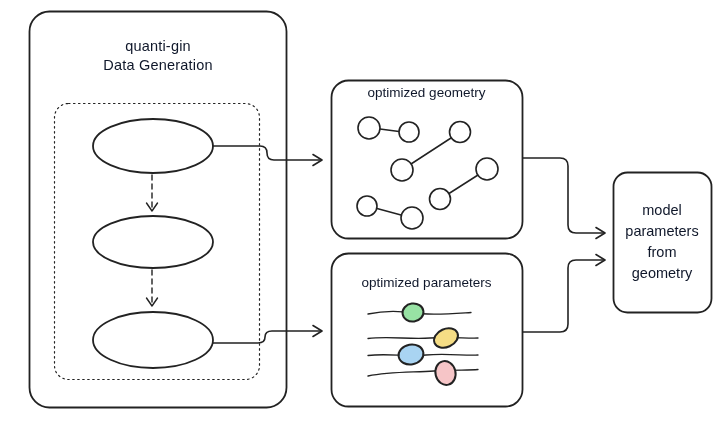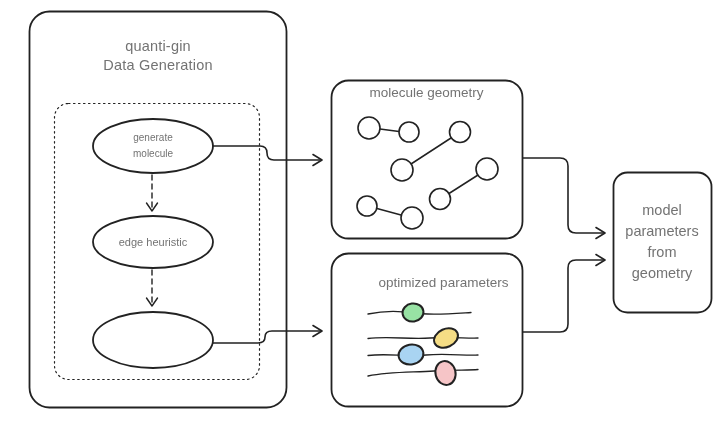--- a/index.html
+++ b/index.html
@@ -12,21 +12,21 @@
     color: #343434;
     overflow: hidden;
   }
   svg.layer {
     position: absolute;
     left: 0; top: 0;
     width: 723px; height: 444px;
   }
   .lbl {
     position: absolute;
-    color: #737373;
+    color: #0f172a;
     white-space: pre-line;
     text-align: center;
   }
   .panel-title {
     left: 29px; top: 37px; width: 258px;
     font-size: 14.5px; line-height: 19px; letter-spacing: 0.2px;
   }
   .step-label {
     display: flex; align-items: center; justify-content: center;
   }
@@ -42,21 +42,20 @@
     left: 93px; top: 312px; width: 120px; height: 56px;
     font-size: 11px;
   }
   .mol-title {
     left: 331px; top: 85px; width: 191px;
     font-size: 13.5px;
   }
   .par-title {
     left: 331px; top: 275px; width: 191px;
     font-size: 13.5px;
-    padding-left: 17px;
   }
   .out-label {
     left: 613px; top: 172px; width: 98px; height: 140px;
     display: flex; align-items: center; justify-content: center;
     font-size: 14.5px; line-height: 21px; text-align: center;
   }
 </style>
 </head>
 <body>
 
@@ -118,24 +117,21 @@
     <path d="M523 158 L560 158 Q568 158 568 166 L568 225 Q568 233 576 233 L604 233" stroke="#222222" stroke-width="1.6"></path>
     <path d="M596 227.5 L605 233 L596 238.5" stroke="#222222" stroke-width="1.6"></path>
 
     <path d="M523 332 L560 332 Q568 332 568 324 L568 268 Q568 260 576 260 L604 260" stroke="#222222" stroke-width="1.6"></path>
     <path d="M596 254.5 L605 260 L596 265.5" stroke="#222222" stroke-width="1.6"></path>
   </svg>
 
   <div class="lbl panel-title">quanti-gin
 Data Generation</div>
 
-  <div class="lbl step-label s1">generate
-molecule</div>
-  <div class="lbl step-label s2">edge heuristic</div>
 
-  <div class="lbl mol-title">molecule geometry</div>
+  <div class="lbl mol-title">optimized geometry</div>
   <div class="lbl par-title">optimized parameters</div>
   <div class="lbl out-label">model
 parameters
 from
 geometry</div>
 
 </div>
 
 </body></html>

